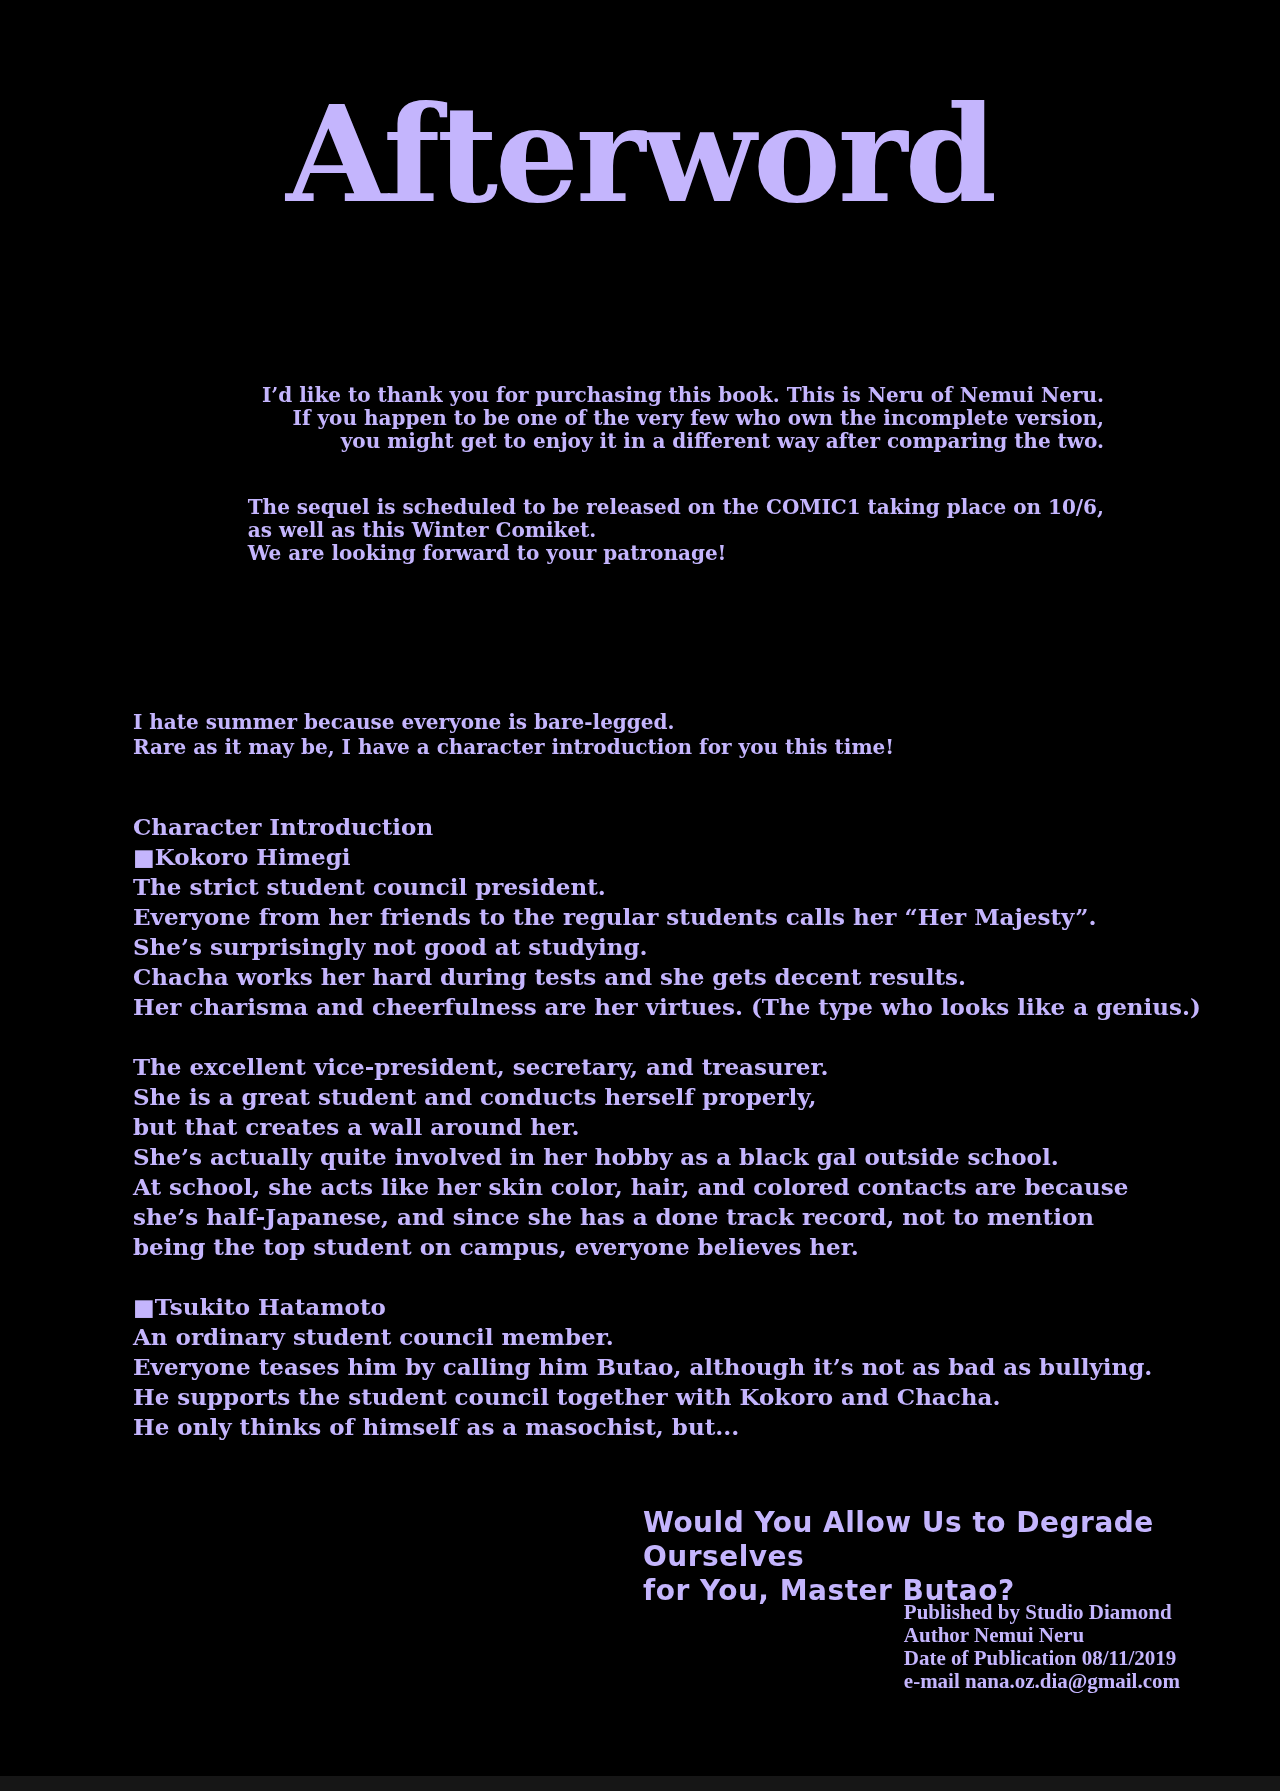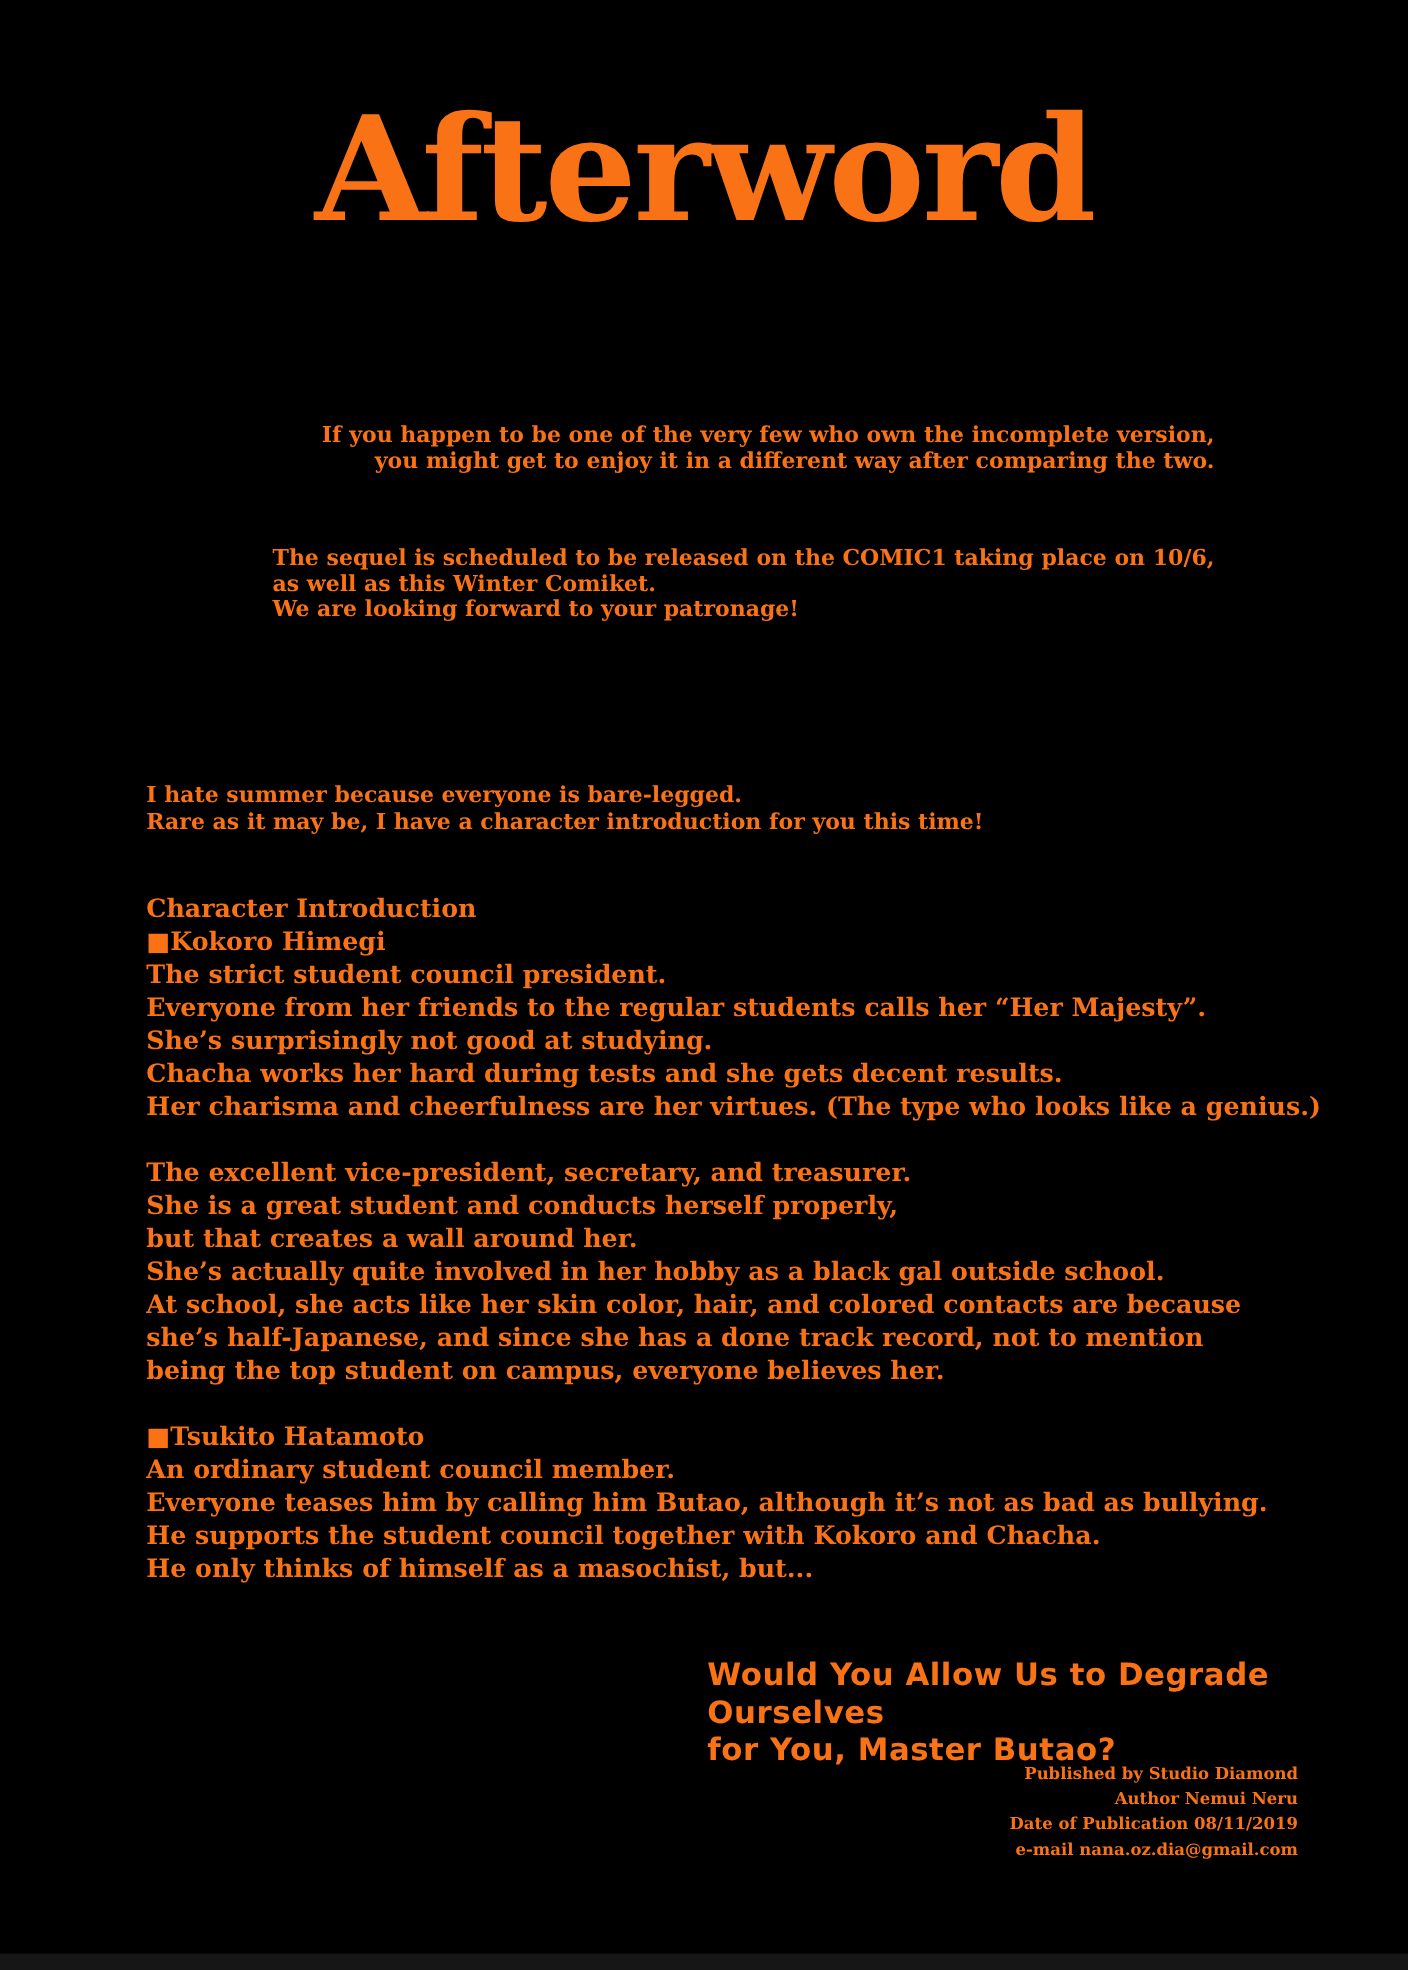--- a/index.html
+++ b/index.html
@@ -1,21 +1,21 @@
 <!DOCTYPE html>
 <html><head>
 <meta charset="utf-8">
 <style>
   * { margin:0; padding:0; box-sizing:border-box; }
   html, body { background:#000; }
   .page {
     position:relative;
     width:1280px; height:1791px;
     background:#000000;
-    color:#f97316;
+    color:#c4b5fd;
     font-family:"DejaVu Serif","Liberation Serif",serif;
     font-weight:700;
     overflow:hidden;
   }
   .title {
     position:absolute; top:86px; left:0; right:0;
     text-align:center;
     font-size:132px; line-height:1.05;
     font-weight:700; letter-spacing:-3px;
   }
@@ -40,35 +40,36 @@
   .intro .group:last-child { margin-bottom:0; }
   .quote {
     position:absolute; top:1506px; left:643px; width:560px;
     text-align:left;
     font-family:"DejaVu Sans","Liberation Sans",sans-serif;
     font-weight:700; font-size:28px; line-height:34px;
     letter-spacing:0.5px;
   }
   .colophon {
     position:absolute; top:1601px; right:100px;
-    text-align:right; font-size:15px; line-height:23px;
+    text-align:left; font-size:21px; line-height:23px;font-family:Liberation Serif, serif;
   }
   .bottom-strip {
     position:absolute; left:0; bottom:0;
     width:100%; height:15px; background:#161616;
   }
 </style>
 </head>
 <body>
 
 <div class="page">
 
   <h1 class="title">Afterword</h1>
 
   <div class="block thanks">
+    <div class="line">I’d like to thank you for purchasing this book. This is Neru of Nemui Neru.</div>
     <div class="line">If you happen to be one of the very few who own the incomplete version,</div>
     <div class="line">you might get to enjoy it in a different way after comparing the two.</div>
   </div>
 
   <div class="block sequel">
     <div class="line">The sequel is scheduled to be released on the COMIC1 taking place on 10/6,</div>
     <div class="line">as well as this Winter Comiket.</div>
     <div class="line">We are looking forward to your patronage!</div>
   </div>
 

